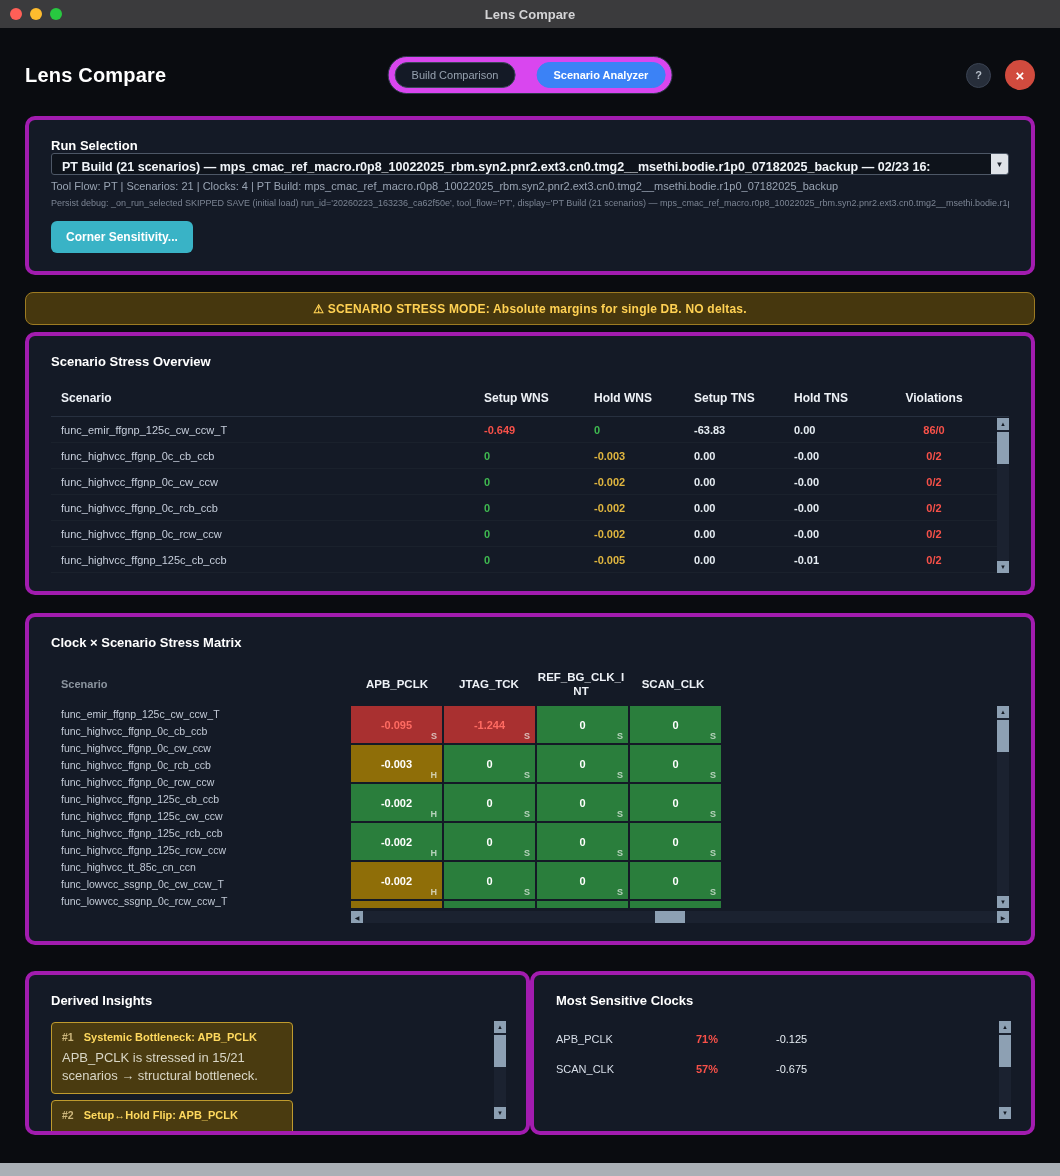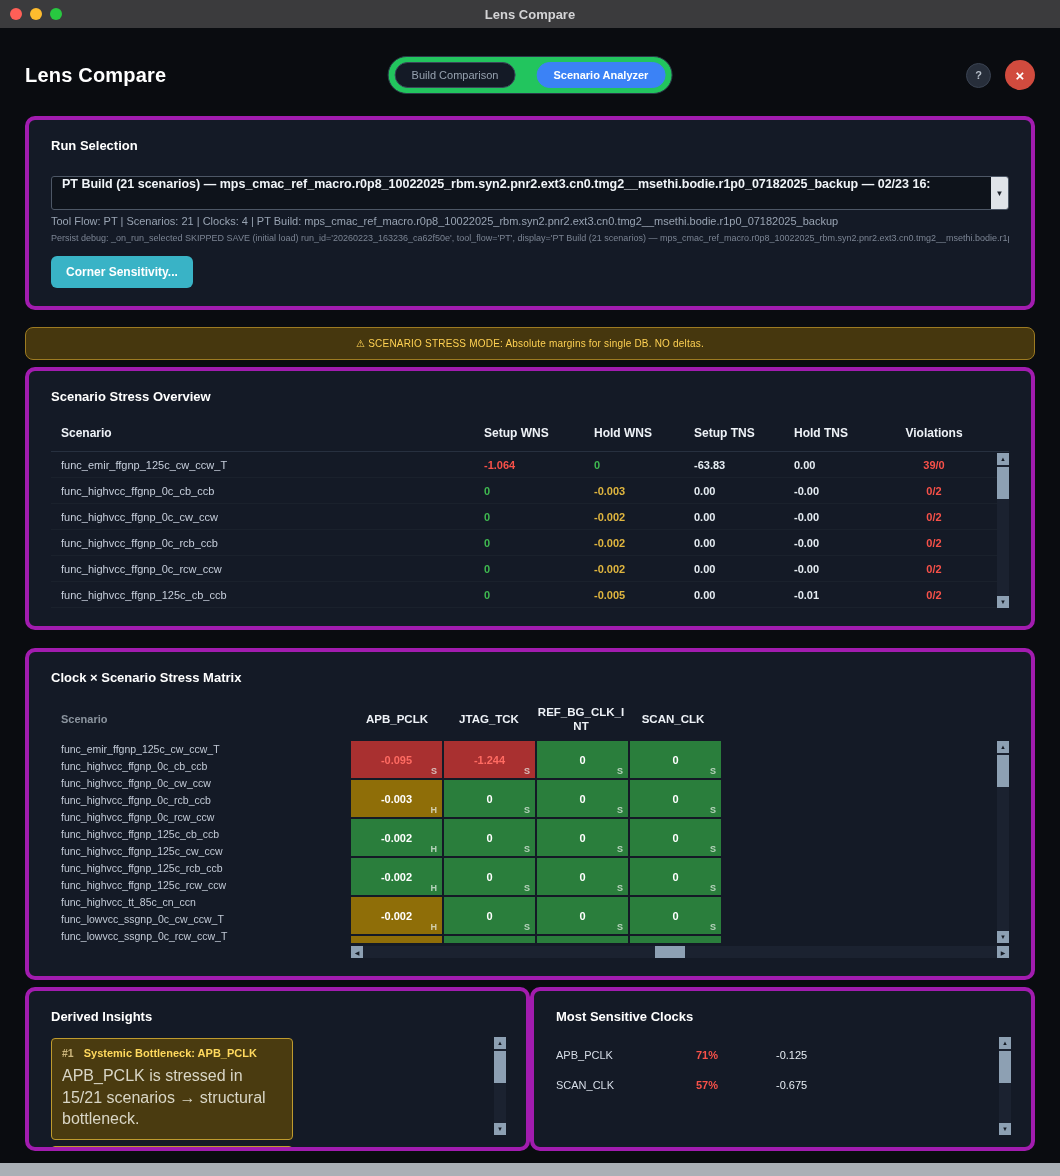--- a/index.html
+++ b/index.html
@@ -9,39 +9,39 @@
   
   .titlebar{height:28px;background:#3b3b3d;display:flex;align-items:center;position:relative}
   .traffic{display:flex;gap:8px;margin-left:10px;z-index:2}
   .tl{width:12px;height:12px;border-radius:50%;display:inline-block;cursor:pointer}
   .tl.r{background:#ff5f57}.tl.y{background:#febc2e}.tl.g{background:#28c840}
   .tb-title{position:absolute;left:0;right:0;text-align:center;font-size:13px;font-weight:700;color:#d4d4d6}
   .content{padding:0 25px}
   
   .hdr{margin-top:28px;height:38px;display:flex;align-items:center;justify-content:space-between;position:relative}
   .app-title{font-size:20px;font-weight:700;color:#fff;letter-spacing:.2px}
-  .segmented{position:absolute;left:50%;top:50%;transform:translate(-50%,-50%);display:flex;gap:21px;background:#22c55e;border:1px solid #2c3949;border-radius:19px;padding:5px 6px}
+  .segmented{position:absolute;left:50%;top:50%;transform:translate(-50%,-50%);display:flex;gap:21px;background:#d946ef;border:1px solid #2c3949;border-radius:19px;padding:5px 6px}
   .seg{border:1px solid #3a4759;background:#141a26;color:#96a1af;font-size:11px;padding:6px 16px;border-radius:13px}
   .seg.active{background:#3b82f6;border-color:#3b82f6;color:#fff;font-weight:700}
   .hdr-actions{display:flex;align-items:center;gap:14px}
   .help-btn{width:25px;height:25px;border-radius:50%;background:#272e3a;border:1px solid #3a4352;color:#b7bfc9;font-size:11px;font-weight:700}
   .close-btn{width:30px;height:30px;border-radius:50%;background:#d14b3e;border:none;color:#fff;font-size:15px;font-weight:700;line-height:1}
   
   .panel{background:#141a26;border:4px solid #a21caf;border-radius:10px;padding:18px 22px}
   .panel-title{font-size:13px;font-weight:700;color:#fff}
   .run-panel{margin-top:22px}
-  .select{margin-top:23px;height:34px;background:#0e131b;border:1px solid #4d5766;border-radius:3px;display:flex;align-items:flex-start;overflow:hidden;cursor:pointer}
+  .select{margin-top:0;height:22px;background:#0e131b;border:1px solid #4d5766;border-radius:3px;display:flex;align-items:flex-end;overflow:hidden;cursor:pointer}
   .select-text{flex:1;padding:0 10px;font-size:12.5px;font-weight:600;color:#f0f4f8;white-space:nowrap;overflow:hidden}
   .select-arrow{width:17px;align-self:stretch;background:#dfe3e8;color:#1c222b;display:flex;align-items:center;justify-content:center;font-size:8px}
   .run-info{margin-top:5px;font-size:11px;color:#98a3b2;white-space:nowrap;overflow:hidden}
   .run-debug{margin-top:6px;font-size:9px;color:#7b8493;white-space:nowrap;overflow:hidden}
   .teal-btn{margin-top:13px;background:#39b3c6;color:#fff;border:none;border-radius:6px;font-size:12px;font-weight:700;padding:9px 15px}
   
   .banner{margin-top:17px;height:33px;background:#46370e;border:1px solid #9d7b22;border-radius:8px;display:flex;align-items:center;justify-content:center}
-  .banner span{font-size:10px;font-weight:400;color:#ffd153;letter-spacing:.2px}
+  .banner span{font-size:12px;font-weight:700;color:#ffd153;letter-spacing:.2px}
   
   .ov-panel{margin-top:7px}
   .ov-table{margin-top:10px;position:relative}
   .ov-hd{display:flex;align-items:center;height:38px;border-bottom:1px solid #27303f;padding-right:20px}
   .ov-row{display:flex;align-items:center;height:26px;border-bottom:1px solid #1a212c;padding-right:20px}
   .ov-name{flex:1;font-size:11px;color:#c6cedb;padding-left:10px;white-space:nowrap;overflow:hidden}
   .ov-hd .ov-name{font-size:12px;font-weight:700;color:#eef2f7}
   .ov-val{font-size:11px;font-weight:700;text-align:left}
   .ov-hd .ov-val{font-size:12px;color:#eef2f7}
   .w1{width:110px}.w2{width:100px}.w3{width:100px}.w4{width:85px}.w5{width:110px;text-align:center}
@@ -68,29 +68,29 @@
   .mcell.c-olive{background:#8f6e08}
   .mval{font-size:11px;font-weight:700;color:#fff}
   .mcell.c-red .mval{color:#ff6b62}
   .mtag{position:absolute;right:5px;bottom:2px;font-size:9px;color:rgba(235,242,235,.72);font-weight:600}
   .mx-spacer{flex:1}
   .mx-vscroll{height:202px;flex:none}
   .mx-hscroll{margin-left:300px;margin-top:3px;height:12px;display:flex;background:#1b2230}
   .hs-track{flex:1;position:relative}
   .hs-thumb{position:absolute;left:46%;width:30px;top:0;bottom:0;background:#8da0b3}
   
-  .bottom-row{margin-top:7px;display:flex;}
+  .bottom-row{margin-top:26px;display:flex;}
   .bottom-panel{flex:1;height:164px;overflow:hidden;position:relative}
   .ins-cards{margin-top:14px}
   .ins-card{width:242px;background:#4a3b10;border:1px solid #bf9b2e;border-radius:4px;padding:8px 10px 9px;margin-bottom:6px}
   .ins-card:last-child{min-height:56px;margin-bottom:0}
   .ins-head{display:flex;gap:10px;align-items:baseline}
   .ins-rank{font-size:10.5px;font-weight:700;color:#cdb77d}
   .ins-title{font-size:11px;font-weight:700;color:#ffd95e}
-  .ins-text{margin-top:6px;font-size:16px;line-height:1.35;color:#d9d6c6}
+  .ins-text{margin-top:6px;font-size:13px;line-height:1.35;color:#d9d6c6}
   .panel-vscroll{position:absolute;right:20px;top:46px;bottom:12px}
   .ck-table{margin-top:16px}
   .ck-hd{display:flex;height:26px;align-items:center}
   .ck-row{display:flex;height:30px;align-items:center}
   .ck-c1{width:140px;font-size:11px;color:#d7dee8}
   .ck-c2{width:80px;font-size:11px}
   .ck-c3{width:90px;font-size:11px;color:#e6edf3}
   .ck-hd span{font-size:11.5px;font-weight:700;color:#eef2f7}
   .ck-stress{color:#f85149;font-weight:700}
   .bottom-bar{position:absolute;left:0;right:0;bottom:0;height:13px;background:#aab0b6}
@@ -142,25 +142,25 @@
       <div class="ov-hd">
         <span class="ov-name">Scenario</span>
         <span class="ov-val w1">Setup WNS</span>
         <span class="ov-val w2">Hold WNS</span>
         <span class="ov-val w3">Setup TNS</span>
         <span class="ov-val w4">Hold TNS</span>
         <span class="ov-val w5">Violations</span>
       </div>
       <div class="ov-row">
           <span class="ov-name">func_emir_ffgnp_125c_cw_ccw_T</span>
-          <span class="ov-val w1 c-red">-1.064</span>
+          <span class="ov-val w1 c-red">-0.649</span>
           <span class="ov-val w2 c-green">0</span>
           <span class="ov-val w3 c-white">-63.83</span>
           <span class="ov-val w4 c-white">0.00</span>
-          <span class="ov-val w5 c-red">39/0</span>
+          <span class="ov-val w5 c-red">86/0</span>
         </div>
       <div class="ov-row">
           <span class="ov-name">func_highvcc_ffgnp_0c_cb_ccb</span>
           <span class="ov-val w1 c-green">0</span>
           <span class="ov-val w2 c-yellow">-0.003</span>
           <span class="ov-val w3 c-white">0.00</span>
           <span class="ov-val w4 c-white">-0.00</span>
           <span class="ov-val w5 c-red">0/2</span>
         </div>
       <div class="ov-row">

